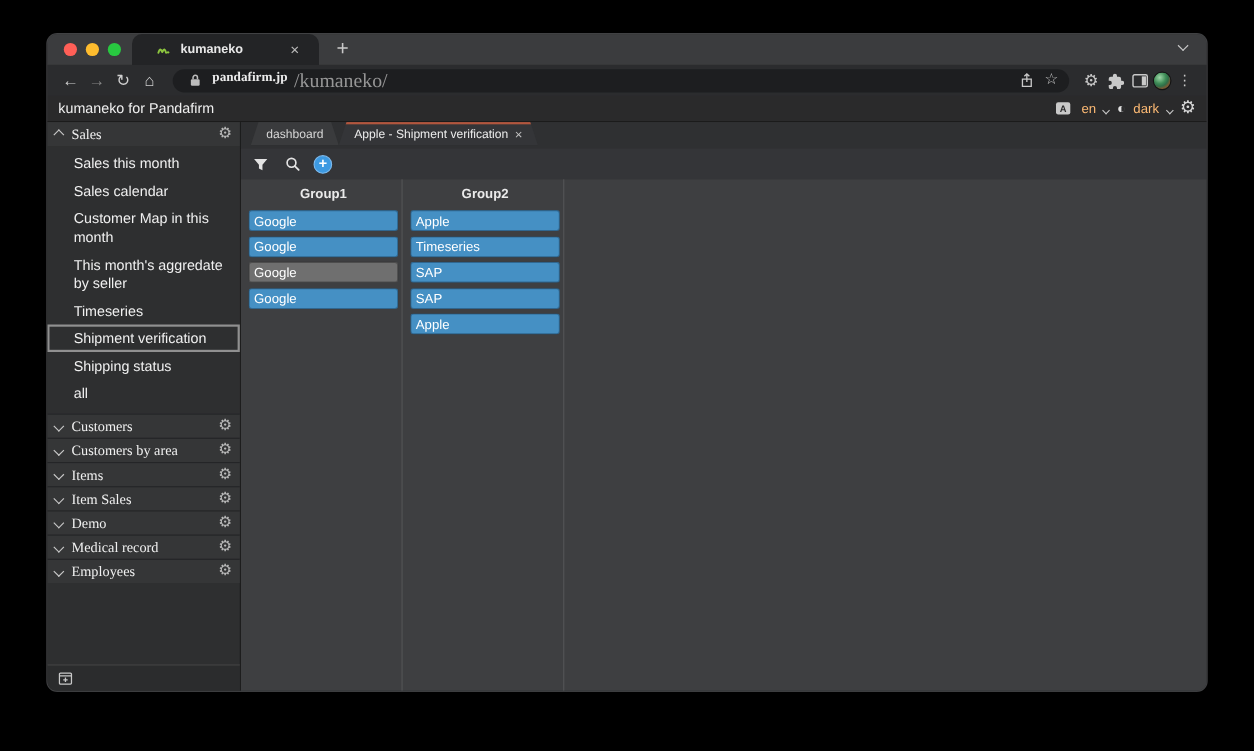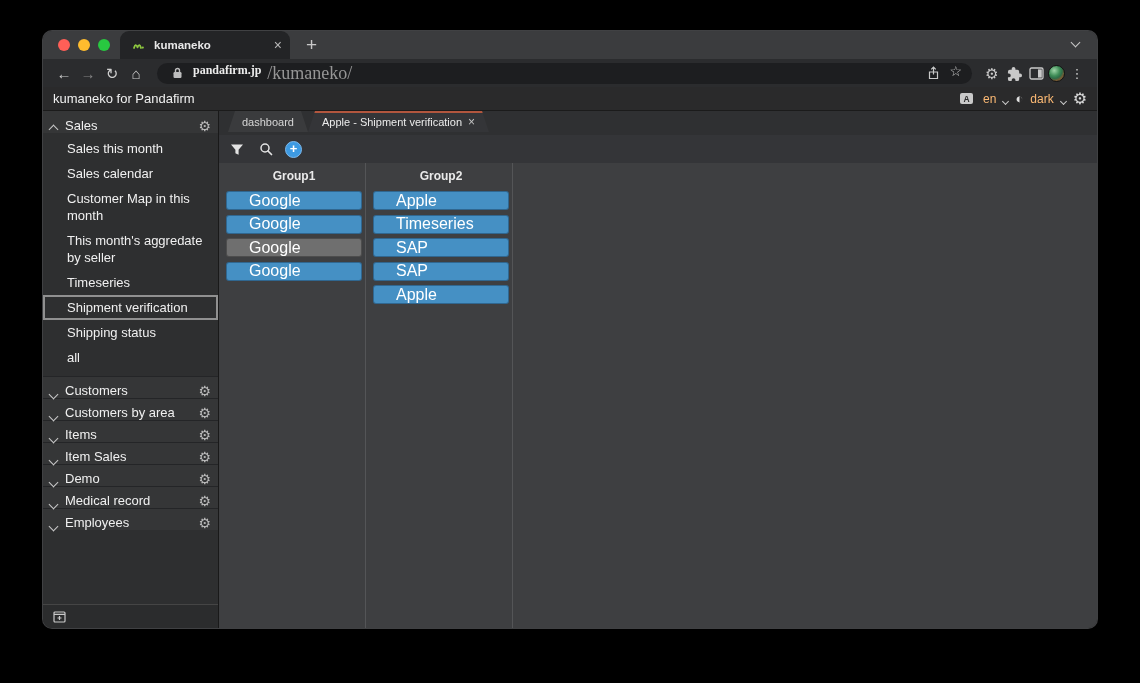--- a/index.html
+++ b/index.html
@@ -14,21 +14,21 @@
   .window{position:absolute;left:42px;top:30px;width:1056px;height:599px;
     border-radius:10px;overflow:hidden;background:#2e2f31;
     border:1px solid rgba(255,255,255,.09);box-shadow:0 14px 44px rgba(0,0,0,.7);
     display:flex;flex-direction:column;}
   
   .tabstrip{height:28px;background:#3b3c3e;display:flex;align-items:flex-end;flex:0 0 28px;}
   .lights{display:flex;gap:8px;align-items:center;height:28px;padding-left:15px;}
   .light{width:12px;height:12px;border-radius:50%;}
   .light.red{background:var(--tl-red);} .light.yellow{background:var(--tl-yellow);} .light.green{background:var(--tl-green);}
   .btab{margin-left:10px;width:170px;height:28px;background:#232426;border-radius:9px 9px 0 0;
-    display:flex;align-items:center;padding:0 8px;gap:6px;}
+    display:flex;align-items:center;padding:0 18px;gap:6px;}
   .btab .title{font-size:11.5px;font-weight:bold;color:#e8e8e8;}
   .btab .bclose{margin-left:auto;color:#b8b8b8;font-size:14px;line-height:1;cursor:default;}
   .newtab{color:#c8c8c8;font-size:19px;line-height:1;margin:0 0 5px 16px;}
   .strip-chev{margin-left:auto;margin-right:18px;margin-bottom:9px;}
   .chev{display:inline-block;width:7px;height:7px;border-right:1.6px solid #c9c9c9;border-bottom:1.6px solid #c9c9c9;}
   .chev.down{transform:rotate(45deg);} .chev.up{transform:rotate(-135deg);}
   .chev.small{width:5px;height:5px;}
   .btoolbar{height:28px;flex:0 0 28px;background:#2b2c2e;display:flex;align-items:center;padding:0 10px;gap:2px;}
   .navbtn{width:22px;text-align:center;font-size:15px;color:#cfcfcf;line-height:1;}
   .navbtn.dim{color:#858585;}
@@ -49,21 +49,21 @@
     display:flex;align-items:center;padding:0 10px;}
   .apptitle{font-size:13px;color:#f0f0f0;}
   .hright{margin-left:auto;display:flex;align-items:center;gap:7px;}
   .hlabel{font-size:12px;color:#fdba74;}
   .contrast{font-size:13px;color:#e0e0e0;line-height:1;}
   
   .appbody{flex:1;display:flex;min-height:0;}
   .sidebar{width:176px;flex:0 0 176px;background:#2e2f30;border-right:1px solid #191919;
     display:flex;flex-direction:column;}
   .group-header{height:22px;flex:0 0 22px;background:#353637;border-top:1px solid #242527;
-    display:flex;align-items:flex-end;padding:0 7px;gap:8px;}
+    display:flex;align-items:center;padding:0 7px;gap:8px;font-family:Liberation Serif, serif;}
   .group-header:first-child{border-top:none;}
   .group-header .glabel{flex:1;font-size:13px;color:#f0f0f0;}
   .group-header .gear{font-size:14px;color:#b9b9b9;line-height:1;}
   .subitems{padding:3px 0 6px 0;background:#2e2f30;}
   .subitem{font-size:13px;color:#f0f0f0;line-height:17px;
     padding:2px 8px 2px 22px;border:2px solid transparent;}
   .subitem.selected{border-color:var(--sel-outline);}
   .sfooter{margin-top:auto;height:24px;border-top:1px solid #454545;
     display:flex;align-items:center;padding:0 6px;background:#2b2c2d;}
   .main{flex:1;display:flex;flex-direction:column;min-width:0;}
@@ -77,21 +77,21 @@
   .mtoolbar{height:28px;flex:0 0 28px;background:#343538;display:flex;align-items:center;padding:0 8px;gap:9px;}
   .addbtn{width:17px;height:17px;border-radius:50%;background:var(--add-blue);
     border:1px solid #7db9ec;color:#fff;font-size:13px;line-height:14px;text-align:center;font-weight:bold;}
   .mcontent{flex:1;background:#3e3f41;position:relative;min-height:0;}
   .vline{position:absolute;top:0;bottom:0;width:1px;background:#545557;}
   .cols{display:flex;padding-left:7px;gap:11px;}
   .col{width:136px;flex:0 0 136px;}
   .colheader{text-align:center;font-size:12px;font-weight:bold;color:#eaeaea;margin:6px 0 8px;}
   .card{height:19px;line-height:16px;margin-bottom:4.5px;border-radius:3px;
     background:var(--item-blue);border:1px solid rgba(10,30,50,.35);
-    color:#fff;font-size:16px;padding:0 22px;display:flex;align-items:center;}
+    color:#fff;font-size:12px;padding:0 4px;display:flex;align-items:center;}
   .card.muted{background:var(--item-muted);border-color:rgba(0,0,0,.3);}
   svg{display:block;}
 </style>
 </head>
 <body>
 
 <div class="stage">
   <div class="window">
 
     <div class="tabstrip">

